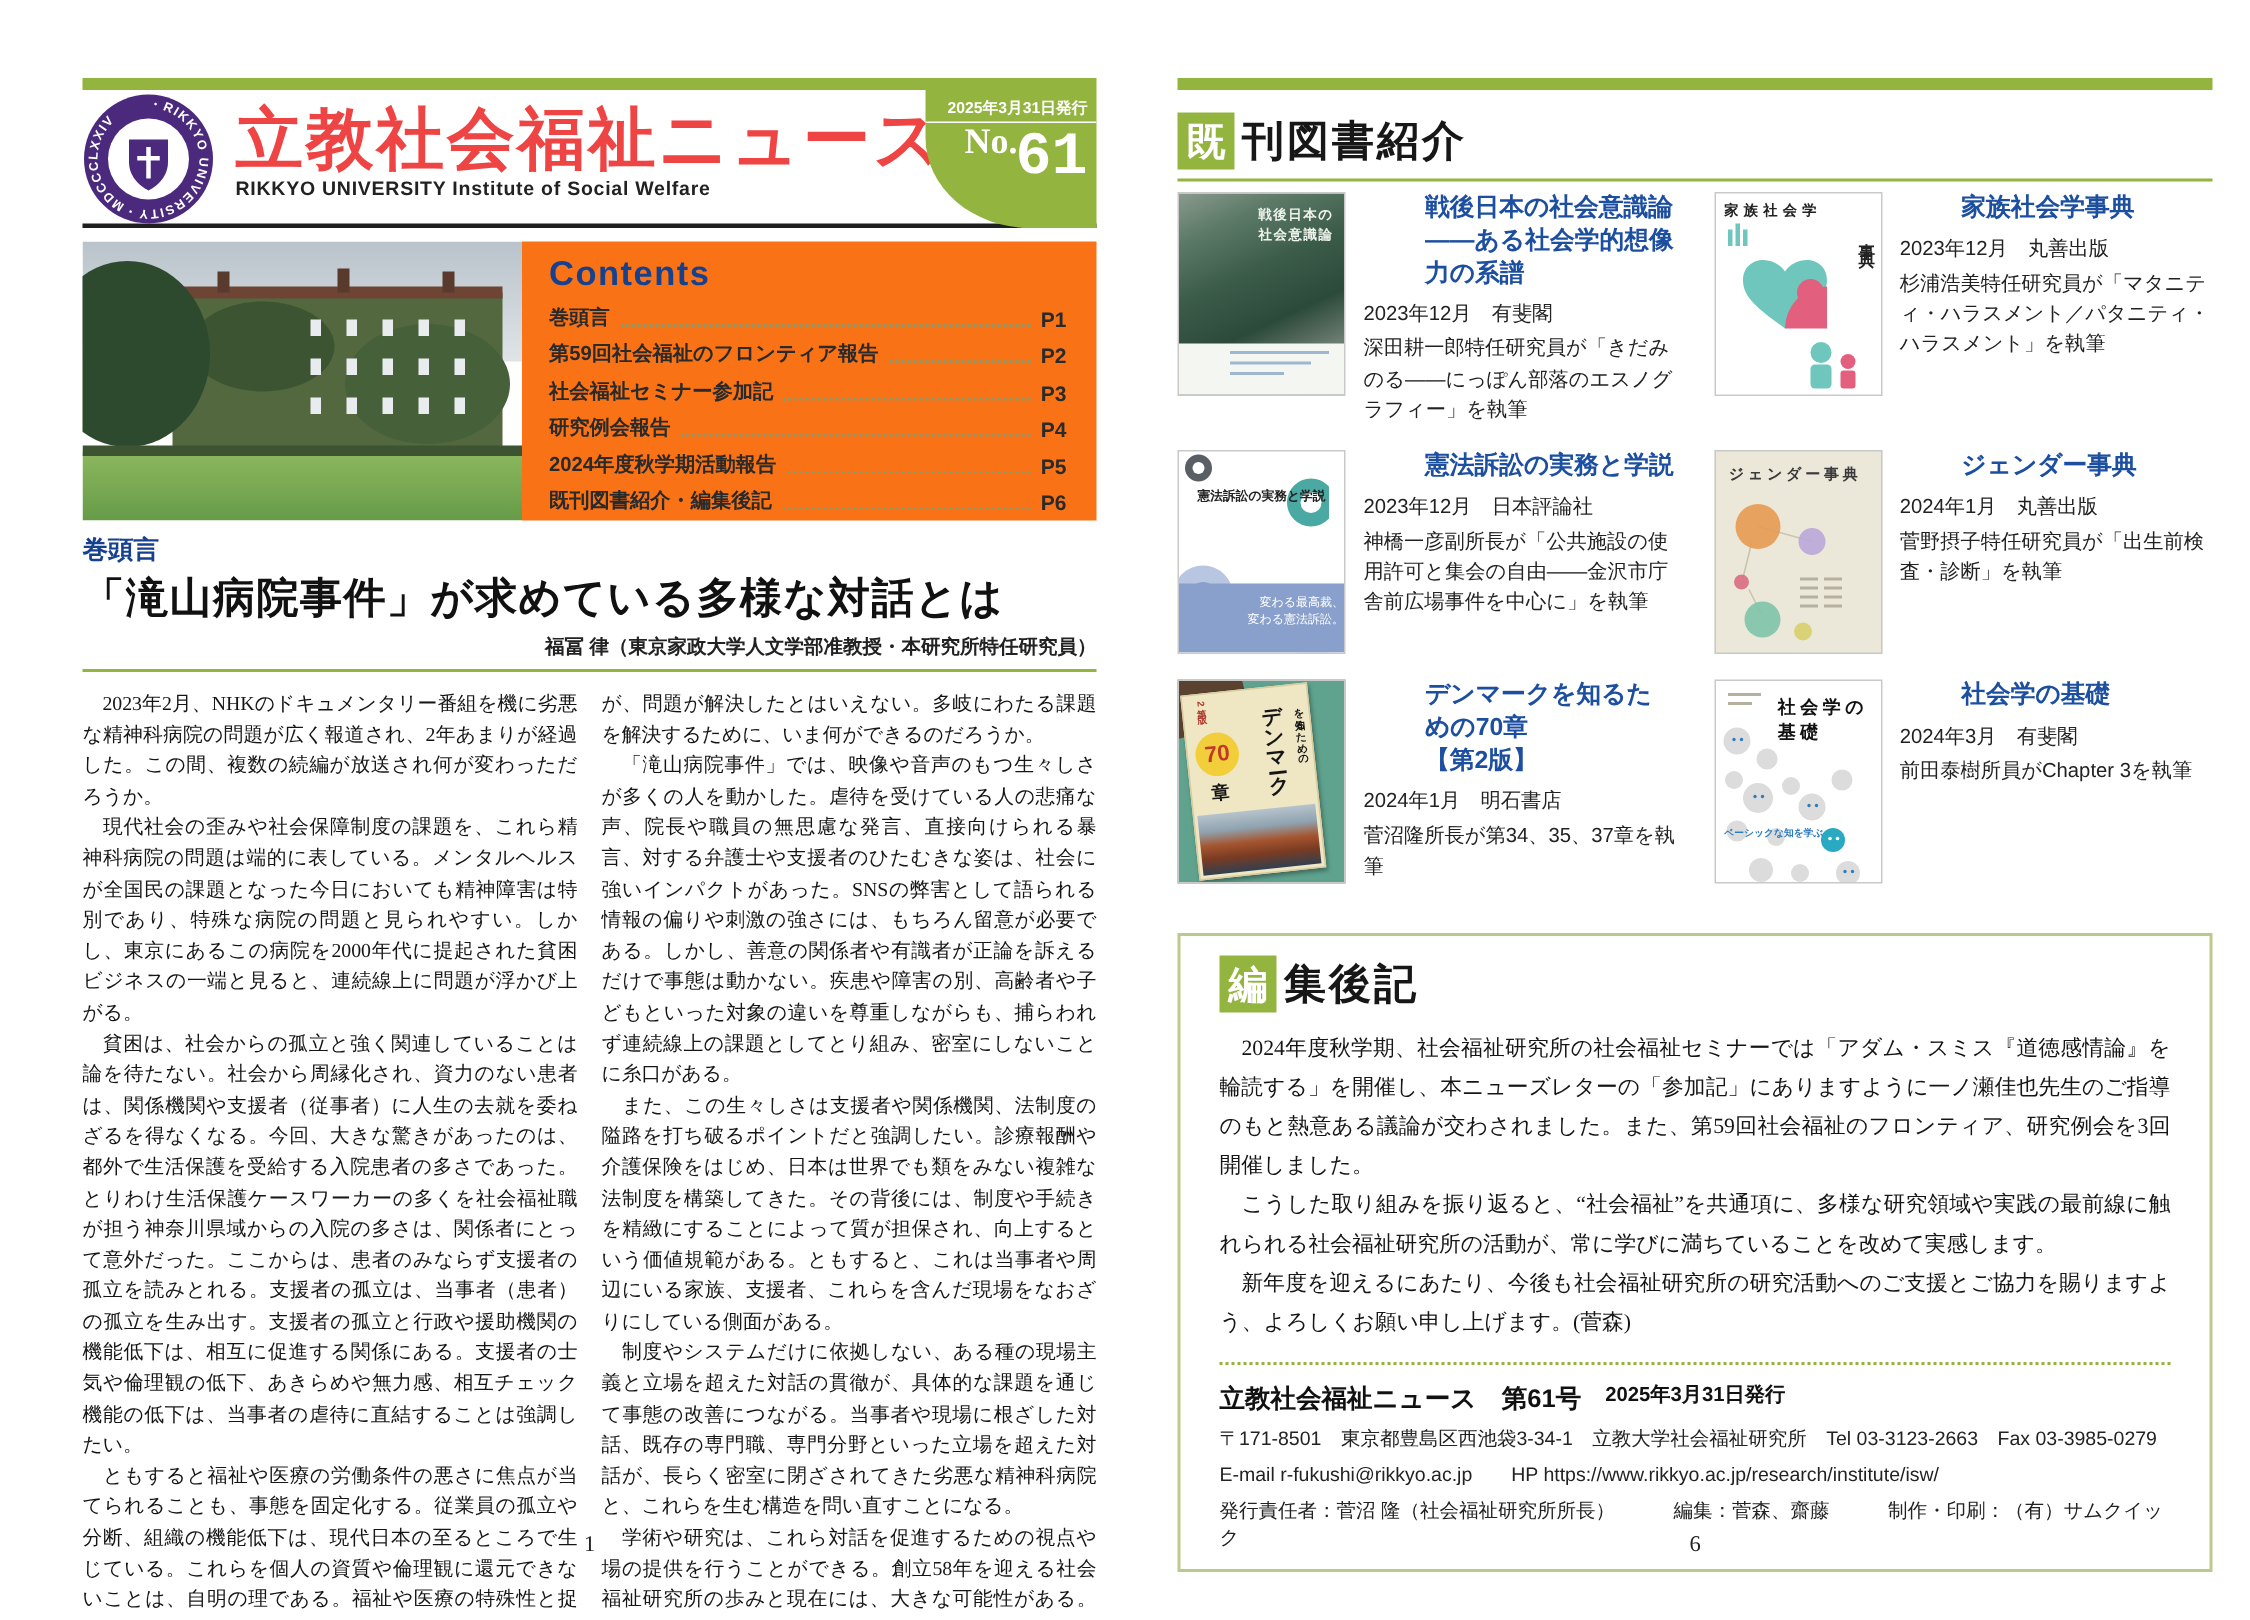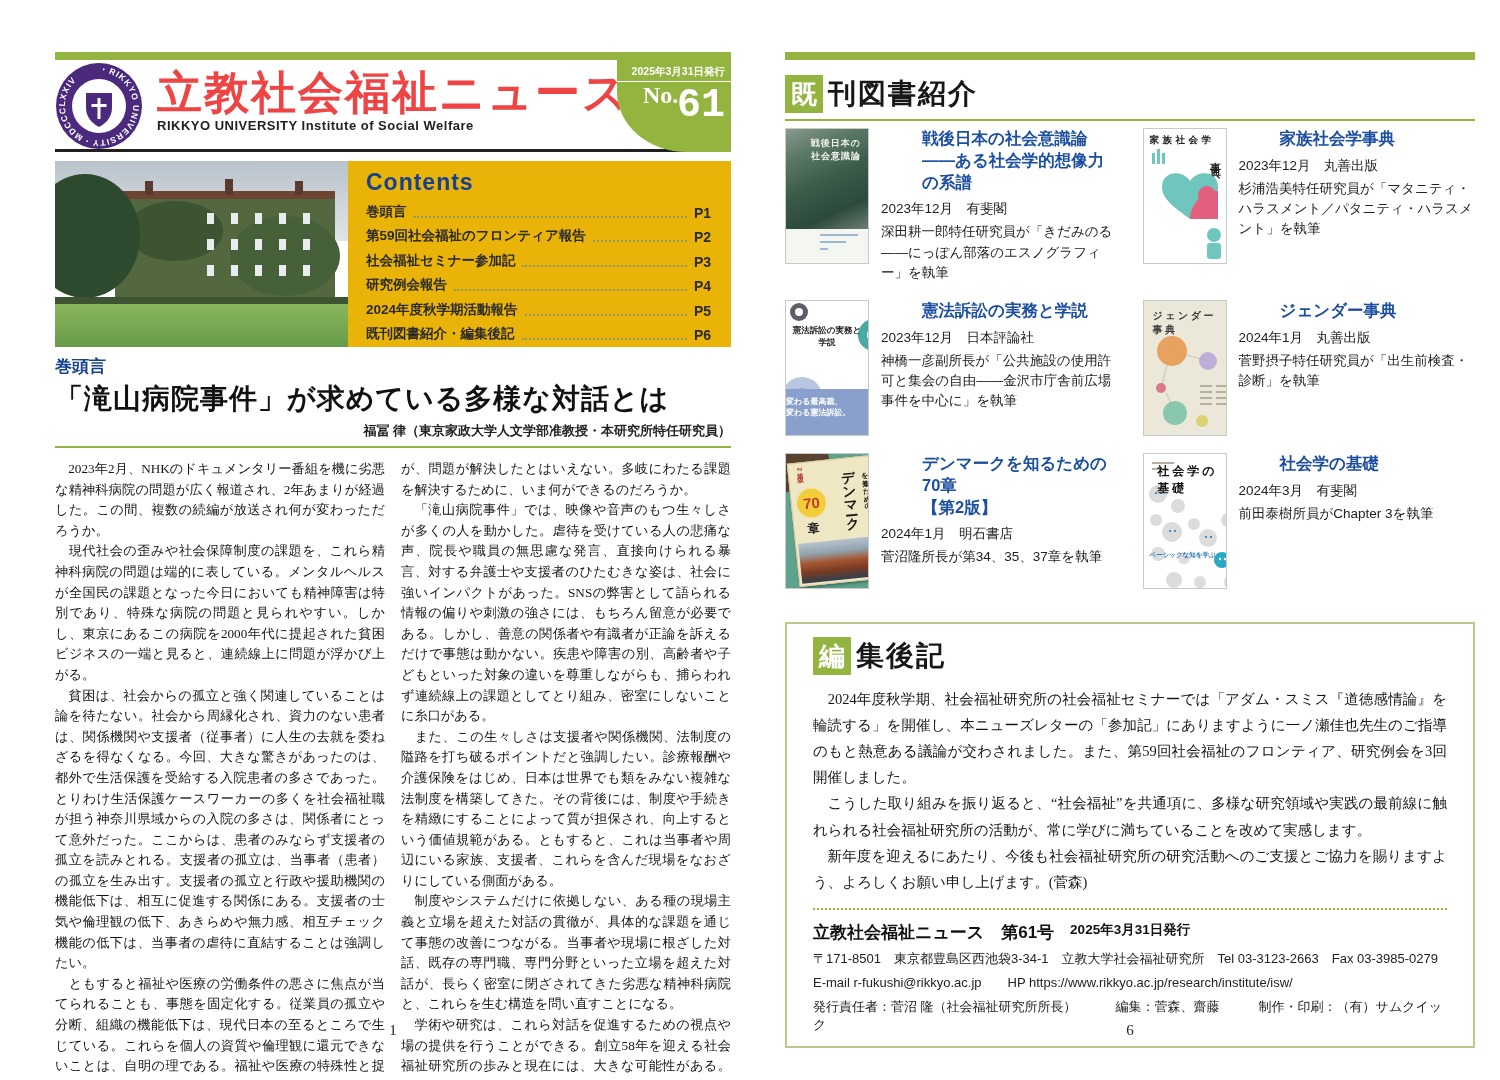--- a/index.html
+++ b/index.html
@@ -19,21 +19,21 @@
   .mast-title { font-size:45px; font-weight:900; letter-spacing:2px; color:#ef4444; line-height:1.0; white-space:nowrap; }
   .mast-sub { font-size:13px; font-weight:700; letter-spacing:0.5px; margin-top:3px; color:#222; }
   .issue-badge { position:absolute; right:0; top:0; width:114px; height:92px; background:#94b440; border-bottom-left-radius:70px 60px; color:#fff; overflow:hidden; }
   .issue-date { font-size:10.5px; font-weight:700; text-align:right; padding:5px 6px 2px 14px; border-bottom:1px solid #fff; }
   .issue-no-label { position:absolute; left:26px; top:22px; font-family:"Liberation Serif","DejaVu Serif",serif; font-size:24px; font-weight:700; }
   .issue-no { position:absolute; right:6px; top:26px; font-family:Liberation Mono, monospace; font-size:40px; font-weight:700; line-height:1; }
 
   
   .lead-row { display:flex; margin-top:9px; height:186px; }
   .photo { width:293px; height:186px; flex:none; }
-  .contents-box { flex:1; background:#eab308; padding:8px 20px 8px 18px; }
+  .contents-box { flex:1; background:#f97316; padding:8px 20px 8px 18px; }
   .ct-head { color:#16418e; font-size:23px; font-weight:800; letter-spacing:1px; margin-bottom:4px; }
   .ct-row { display:flex; align-items:flex-end; font-size:13.5px; font-weight:700; color:#2a2a2a; margin-top:6.5px; }
   .ct-dots { flex:1; border-bottom:2px dotted #8a9a6a; margin:0 7px 3px; }
   .ct-pg { font-size:14px; }
 
   
   .sec-label { margin-top:8px; color:#16418e; font-size:17px; font-weight:800; }
   .art-title { font-size:28px; font-weight:900; color:#111; letter-spacing:1px; margin-top:2px; }
   .art-author { text-align:right; font-size:13px; font-weight:600; margin-top:4px; color:#222; }
   .art-rule { border-bottom:2.5px solid #94b440; margin-top:6px; }
@@ -46,39 +46,39 @@
   .pageno-right { left:785px; width:690px; }
 
   
   .sec-head { display:flex; align-items:center; margin-top:15px; }
   .kanji-badge { width:38px; height:38px; background:#94b440; color:#fff; font-size:26px; font-weight:800; display:flex; align-items:center; justify-content:center; flex:none; }
   .sec-head-rest { font-size:28px; font-weight:800; color:#171717; letter-spacing:2px; margin-left:5px; }
   .sec-rule { border-bottom:2px solid #94b440; margin-top:6px; }
 
   .books-grid { display:grid; grid-template-columns:1fr 1fr; column-gap:25px; row-gap:17px; margin-top:7px; }
   .book { display:flex; }
-  .cover { width:84px; height:136px; flex:none; position:relative; overflow:hidden; border:1px solid #c9c9c9; background:#fff; }
+  .cover { width:112px; height:136px; flex:none; position:relative; overflow:hidden; border:1px solid #c9c9c9; background:#fff; }
   .book-info { margin-left:12px; min-width:0; }
   .book-title { color:#1d4fa1; font-size:16.5px; font-weight:800; line-height:1.32; white-space:pre-line;margin-left:41px; }
   .book-pub { font-size:13.5px; margin-top:7px; color:#222; }
   .book-desc { font-size:13.5px; margin-top:4px; color:#222; line-height:1.5; }
   .pre { white-space:pre-line; }
 
   
   .c1 { background:linear-gradient(155deg,#8a9a8e 0%,#5d7a68 18%,#3c5c4a 40%,#2c4a3a 62%,#6d7d72 80%,#49594f 100%); }
   .c1-title { position:absolute; top:8px; right:7px; color:#eef3ec; font-size:9px; font-weight:700; letter-spacing:1px; text-align:right; }
   .c1-band { position:absolute; bottom:0; left:0; right:0; height:34px; background:#f4f6f1; }
   .tline { height:2px; background:#9fb6cf; margin:5px 10px 0 34px; }
   
   .c2-top { position:absolute; top:5px; left:6px; font-size:9.5px; font-weight:700; letter-spacing:3.5px; color:#222; }
   .c2-side { position:absolute; top:24px; right:3px; writing-mode:vertical-rl; text-orientation:upright; font-size:11px; font-weight:700; letter-spacing:5px; color:#222; }
   
   .c3-title { position:absolute; top:24px; left:6px; right:6px; text-align:center; font-size:8.5px; font-weight:700; color:#222; }
   .c3-band { position:absolute; bottom:0; left:0; right:0; height:46px; background:#8aa0cc; }
-  .c3-band-text { color:#fff; font-size:8px; font-weight:700; text-align:left; margin-top:7px; }
+  .c3-band-text { color:#fff; font-size:8px; font-weight:400; text-align:right; margin-top:7px; }
   
   .c4 { background:#ece8d9; }
   .c4-title { position:absolute; top:8px; left:9px; font-size:10px; letter-spacing:2.5px; font-weight:600; color:#3a3a3a; }
   
   .c5 { background:#5fa28e; }
   .c5-corner { position:absolute; top:-12px; left:-14px; width:58px; height:46px; background:#5a4230; transform:rotate(-14deg); }
   .c5-book { position:absolute; top:5px; left:7px; width:85px; height:124px; background:#efe6c4; transform:rotate(-6deg); border:1px solid #d8cba0; box-shadow:1px 2px 3px rgba(0,0,0,.35); }
   .c5-vtitle { position:absolute; top:3px; right:16px; writing-mode:vertical-rl; text-orientation:upright; font-size:13.5px; font-weight:900; color:#151515; }
   .c5-vsub { position:absolute; top:10px; right:3px; writing-mode:vertical-rl; text-orientation:upright; font-size:7px; font-weight:700; color:#151515; }
   .c5-num { position:absolute; top:26px; left:5px; width:29px; height:29px; border-radius:50%; background:#f2cf3a; color:#c0392b; font-size:15px; font-weight:900; display:flex; align-items:center; justify-content:center; }

